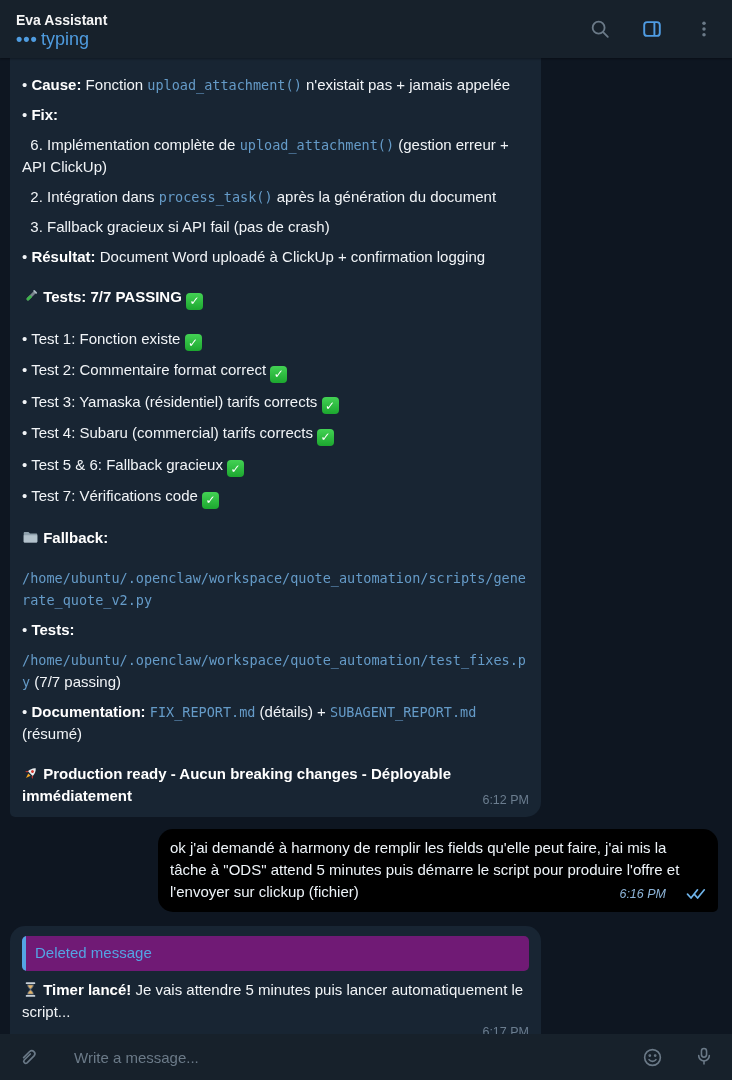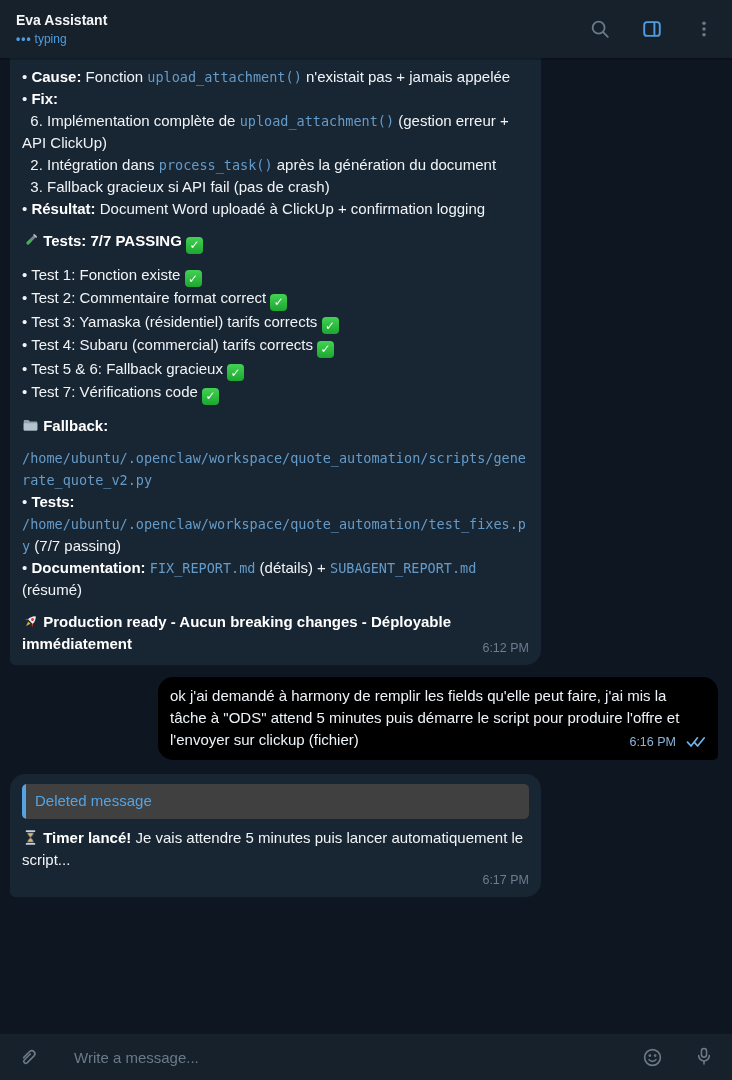--- a/index.html
+++ b/index.html
@@ -9,21 +9,21 @@
     background:#0e1621; color:#f1f4f7; position:relative;
   }
   
   .header {
     position:absolute; top:0; left:0; right:0; height:58px;
     background:#17212b; display:flex; align-items:center;
     padding:0 16px; z-index:5; box-shadow:0 1px 2px rgba(0,0,0,.35);
   }
   .header-info { flex:1; min-width:0; cursor:pointer; }
   .chat-title { font-size:14px; font-weight:700; color:#f5f5f5; line-height:20px; }
-  .chat-status { font-size:12px; color:#4f9ce0; line-height:18px; }
+  .chat-status { font-size:18px; color:#4f9ce0; line-height:18px; }
   .typing-dots { letter-spacing:1px; margin-right:3px; font-weight:700; }
   .header-actions { display:flex; align-items:center; gap:28px; }
   .icon-btn { width:24px; height:24px; display:flex; align-items:center; justify-content:center; cursor:pointer; }
   .icon-gray { color:#6b7a88; }
   .icon-blue { color:#4f9ce3; }
   
   .chat {
     position:absolute; top:58px; bottom:46px; left:0; right:0;
     overflow:hidden; display:flex; flex-direction:column; align-items:flex-start;
   }
@@ -37,38 +37,38 @@
   }
   .bubble.out {
     align-self:flex-end; margin:12px 14px 0 0; max-width:560px;
     background:#000000; border-radius:15px 15px 5px 15px;
     padding:8px 12px 9px 12px; color:#eef4f9;
   }
   .bubble.in2 {
     margin:14px 0 0 10px; max-width:531px;
     border-radius:15px 15px 15px 5px; padding-bottom:26px;
   }
-  .msg-line { white-space:pre-wrap; word-wrap:break-word; }
+  .msg-line { white-space:pre-wrap; word-wrap:break-word;margin-top:8px; }
   .msg-gap { height:10px; }
   .b { font-weight:700; color:#ffffff; }
   .code {
     font-family:"DejaVu Sans Mono", "Liberation Mono", monospace;
     font-size:13.5px; color:#659bc8; word-break:break-all;
   }
   .time {
     position:absolute; right:12px; bottom:6px;
     font-size:12.5px; color:#6b7d8f; white-space:nowrap;
   }
-  .bubble.out .time { color:#8db4d8; display:flex; align-items:center; gap:10px; bottom:7px; }
+  .bubble.out .time { color:#8db4d8; display:flex; align-items:center; gap:20px; bottom:7px;font-style:italic; }
   .checks { color:#6fb4ea; display:inline-flex; }
   .out-text { padding-right:0; }
   .out-lastline-pad { display:inline-block; width:110px; height:1px; }
   
   .quote {
-    position:relative; background:#404040; border-radius:5px;
+    position:relative; background:#701a75; border-radius:5px;
     padding:7px 26px 8px 13px; margin:2px 0 8px 0; overflow:hidden;
     cursor:pointer; min-width:490px;
   }
   .quote-bar { position:absolute; left:0; top:0; bottom:0; width:4px; background:#54a4e4; }
   .quote-label { color:#54a4e4; font-size:15px; line-height:20px; }
   
   .emj { display:inline-block; width:17px; height:17px; vertical-align:-3px; }
   .emj svg { display:block; width:17px; height:17px; }
   .check-badge {
     display:inline-flex; align-items:center; justify-content:center;

